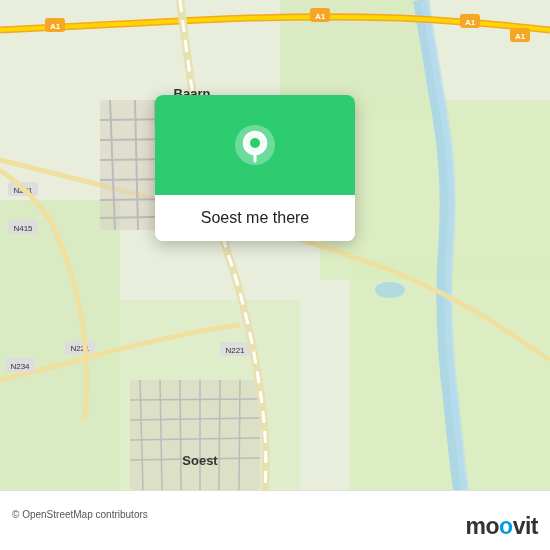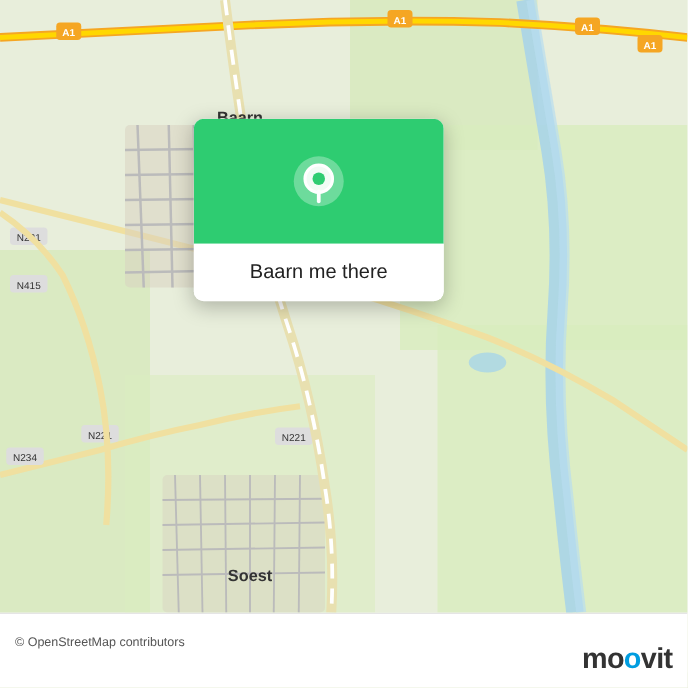--- a/index.html
+++ b/index.html
@@ -196,21 +196,21 @@
     <div id="popup-header">
 
       <svg id="location-icon" viewBox="0 0 44 44" xmlns="http://www.w3.org/2000/svg">
         <circle cx="22" cy="22" r="20" fill="white" opacity="0.3"></circle>
         <circle cx="22" cy="20" r="11" fill="white" opacity="0.9"></circle>
         <circle cx="22" cy="20" r="5" fill="#2ecc71"></circle>
         <path d="M22,30 Q22,38 22,38" stroke="white" stroke-width="3" fill="none" stroke-linecap="round"></path>
         <circle cx="22" cy="20" r="11" fill="none" stroke="white" stroke-width="2.5"></circle>
       </svg>
     </div>
-    <button id="popup-button">Baarn me there</button>
+    <button id="popup-button">Soest me there</button>
   </div>
 </div>
 
 <div id="footer">
   <span id="footer-attribution">© OpenStreetMap contributors</span>
   <div id="moovit-logo">
     mo<span id="moovit-dot">o</span>vit
   </div>
 </div>
 

